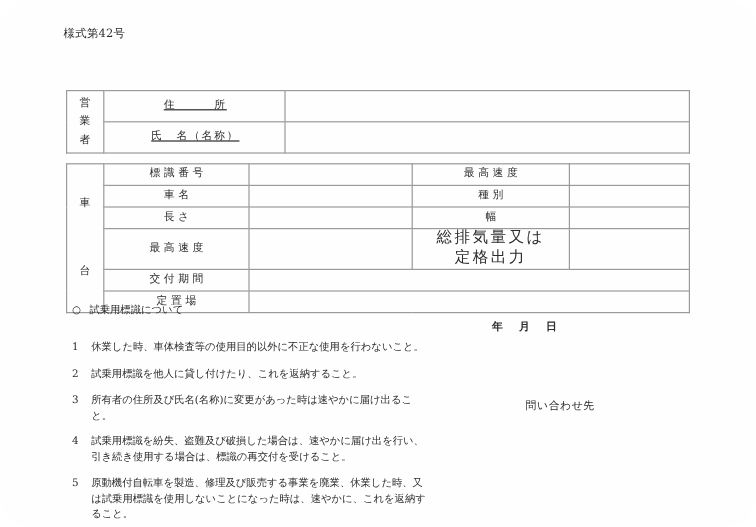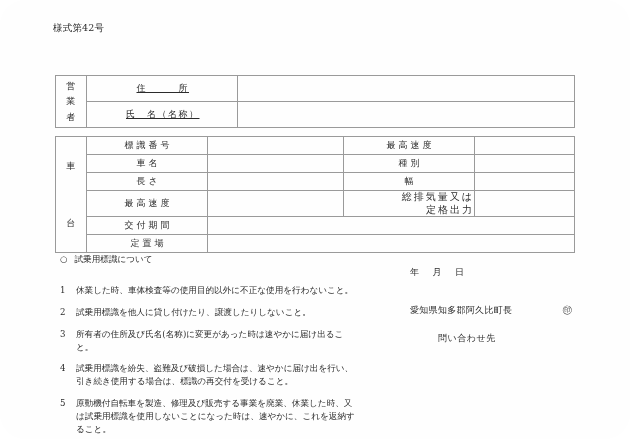--- a/index.html
+++ b/index.html
@@ -78,24 +78,23 @@
     padding-left: 3px;
     display: inline-block;
   }
   .lbl-tight {
     letter-spacing: 1.5px;
     padding-left: 1.5px;
     display: inline-block;
     text-decoration: underline;
   }
   .two-line {
-    font-size: 10px;
+    font-size: 13px;
     line-height: 1.25;
     letter-spacing: 2px;
-    text-align: right;
   }
 
   
   #table-operator {
     left: 55px;
     top: 75px;
     width: 520px;
   }
   #table-operator td { height: 25px; }
 
@@ -137,20 +136,21 @@
   
   .sig {
     position: absolute;
     font-size: 9px;
     white-space: nowrap;
   }
   #sig-date {
     left: 410px;
     top: 266px;
     letter-spacing: 0.5px;
+    font-weight: bold;
   }
   #sig-date .sp { display: inline-block; width: 13px; }
   #sig-authority {
     left: 410px;
     top: 303px;
   }
   #sig-authority .auth-name { letter-spacing: 0.3px; }
   #sig-authority .seal {
     display: inline-block;
     margin-left: 50px;
@@ -263,39 +263,36 @@
     <div class="notes-head">
       <span class="circ">○</span><span>試乗用標識について</span>
     </div>
 
     <div class="note-item">
       <div class="note-num">1</div>
       <div class="note-text">休業した時、車体検査等の使用目的以外に不正な使用を行わないこと。</div>
     </div>
     <div class="note-item">
       <div class="note-num">2</div>
-      <div class="note-text">試乗用標識を他人に貸し付けたり、譲渡したりしないこと。</div>
+      <div class="note-text">試乗用標識を他人に貸し付けたり、これを返納すること。</div>
     </div>
     <div class="note-item">
       <div class="note-num">3</div>
       <div class="note-text">所有者の住所及び氏名(名称)に変更があった時は速やかに届け出ること。</div>
     </div>
     <div class="note-item">
       <div class="note-num">4</div>
       <div class="note-text">試乗用標識を紛失、盗難及び破損した場合は、速やかに届け出を行い、引き続き使用する場合は、標識の再交付を受けること。</div>
     </div>
     <div class="note-item">
       <div class="note-num">5</div>
       <div class="note-text">原動機付自転車を製造、修理及び販売する事業を廃業、休業した時、又は試乗用標識を使用しないことになった時は、速やかに、これを返納すること。</div>
     </div>
   </div>
 
   <div class="sig" id="sig-date">
     <span>年</span><span class="sp"></span><span>月</span><span class="sp"></span><span>日</span>
   </div>
 
-  <div class="sig" id="sig-authority">
-    <span class="auth-name">愛知県知多郡阿久比町長</span><span class="seal">㊞</span>
-  </div>
 
   <div class="sig" id="sig-contact">問い合わせ先</div>
 
 </div>
 
 </body></html>

